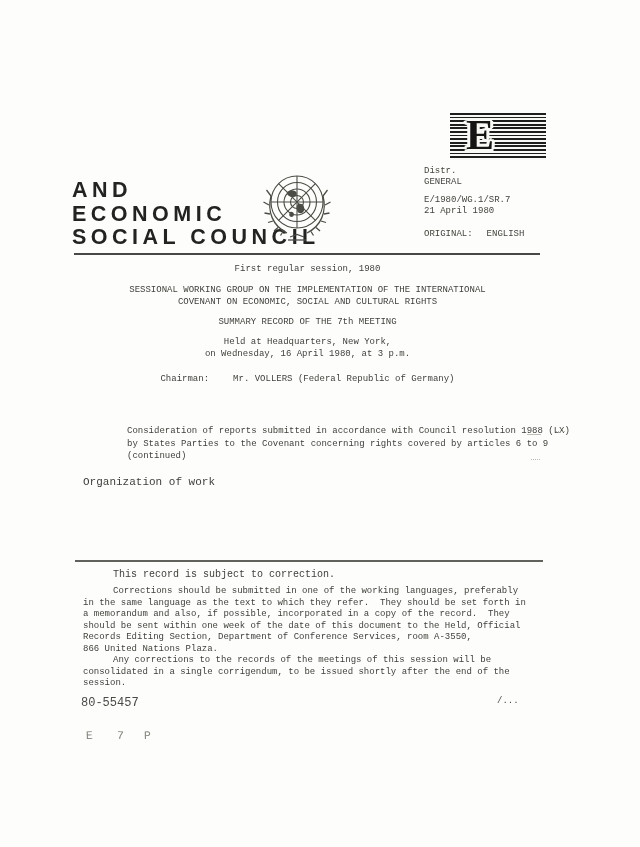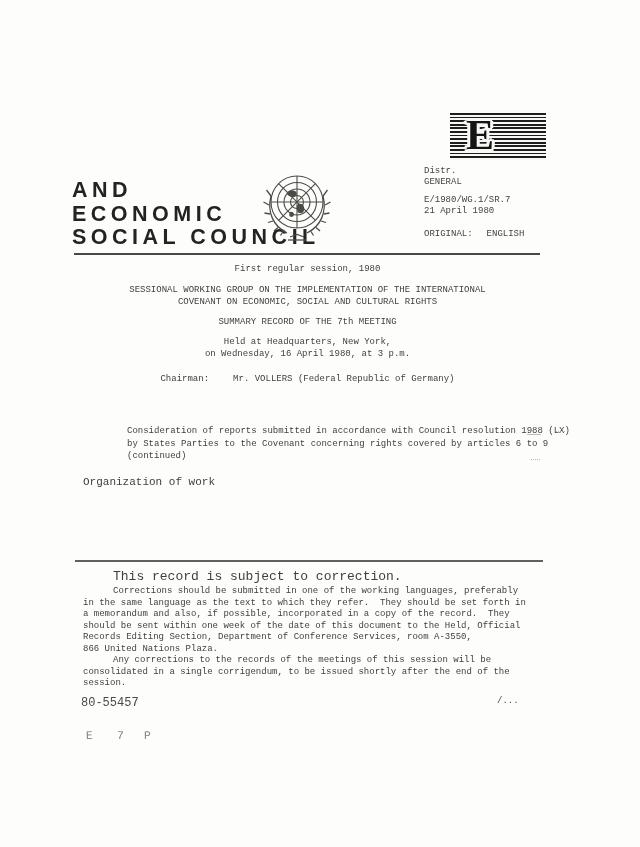--- a/index.html
+++ b/index.html
@@ -61,21 +61,21 @@
   .t-chairman{top:374px;}
   .t-contents{top:404px;}
   .u{text-underline-offset:1.5px;}
   .chair-rest{margin-left:24px;}
 
   
   .contents-item{position:absolute;left:83px;top:425px;font-size:9px;line-height:12.5px;color:#3f3f3b;margin-left:44px;}
   .contents-item2{position:absolute;left:83px;top:476px;font-size:11px;color:#3f3f3b;text-align:right;}
 
   
-  .fn-intro{position:absolute;left:83px;top:569px;font-size:13px;text-indent:30px;color:#3f3f3b;}
+  .fn-intro{position:absolute;left:83px;top:569px;font-size:10px;text-indent:30px;color:#3f3f3b;}
   .fn-p1{position:absolute;left:83px;top:586px;font-size:9px;line-height:11.6px;color:#3f3f3b;}
   .fn-p2{position:absolute;left:83px;top:655px;font-size:9px;line-height:11.6px;color:#3f3f3b;}
   .indent{text-indent:30px;}
 
   
   .doc-number{position:absolute;left:81px;top:696px;font-size:12px;color:#4a4a45;}
   .cont-mark{position:absolute;left:497px;top:696px;font-size:9px;color:#4a4a45;}
   .stamps{position:absolute;left:86px;top:729px;font-size:11.5px;color:#6e6e68;opacity:.85;}
   .stamps span{display:inline-block;}
   .stamp-e{transform:rotate(-2deg);}

